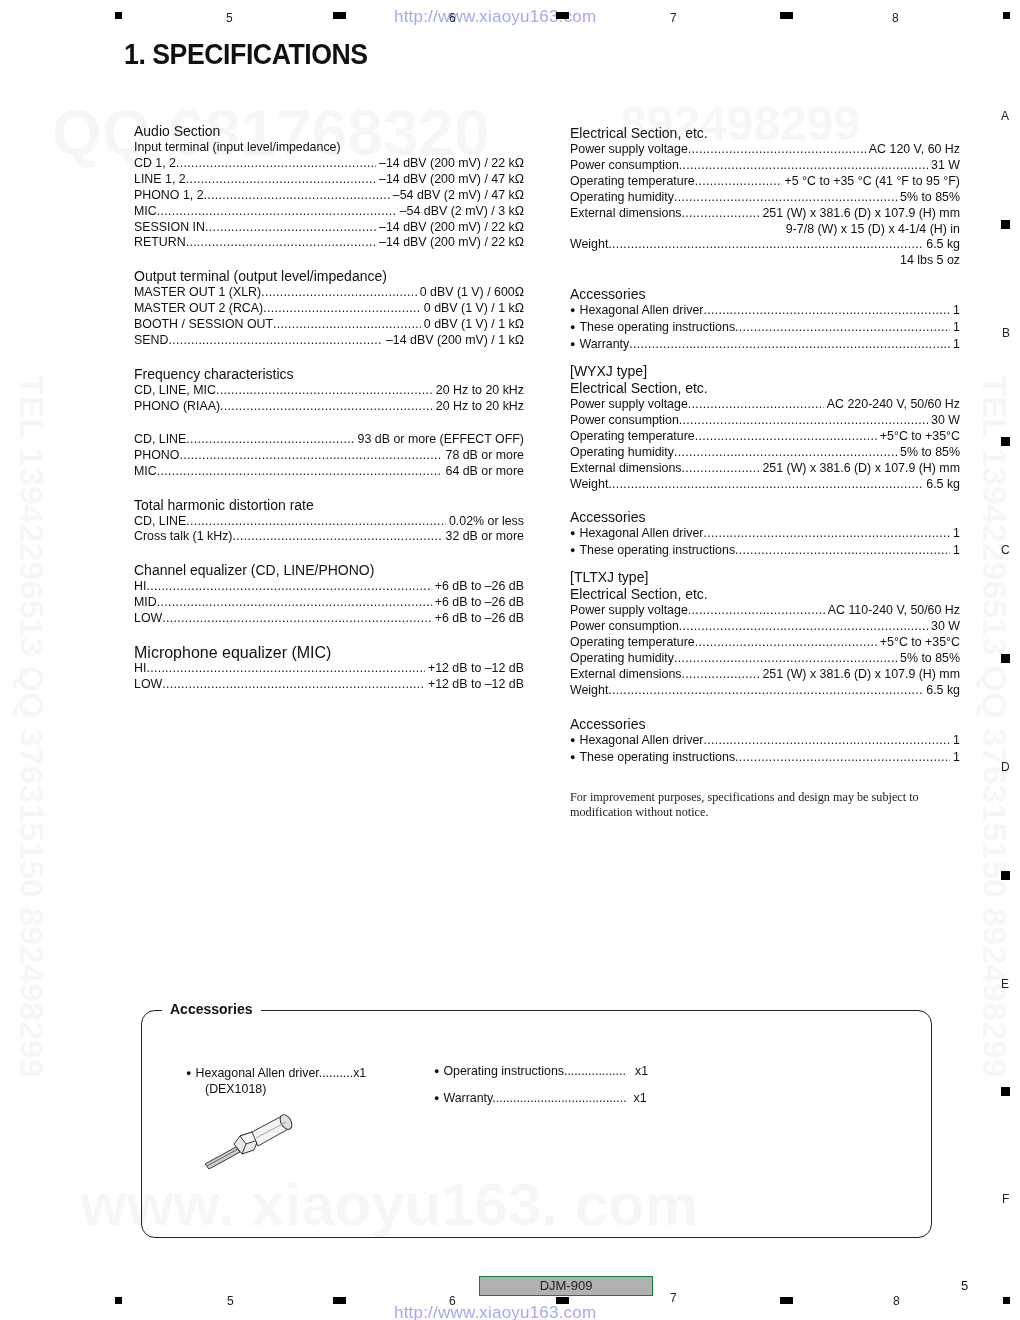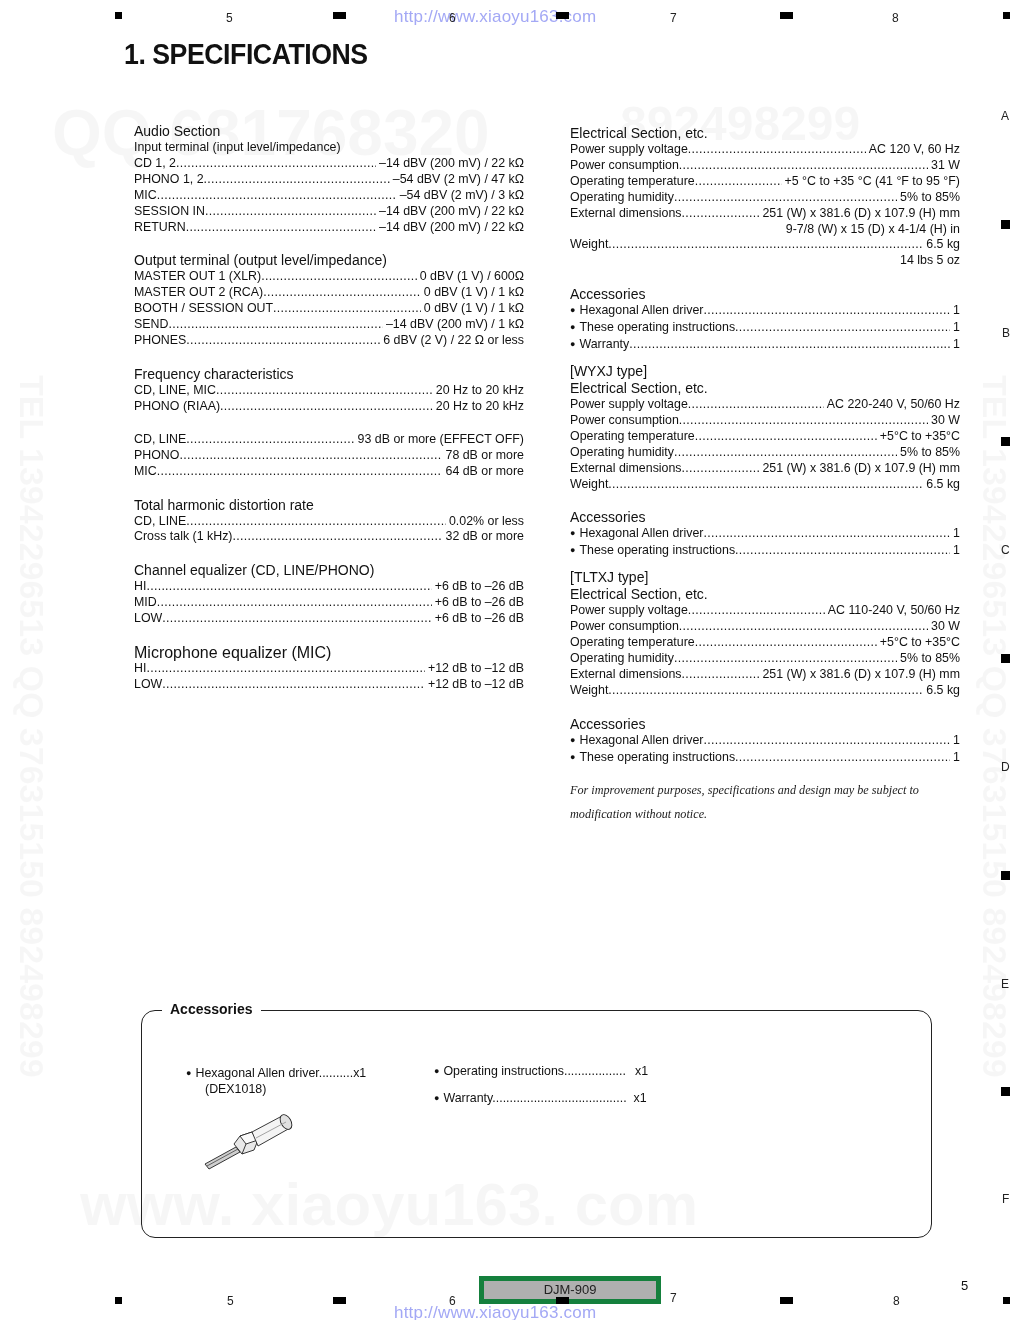--- a/index.html
+++ b/index.html
@@ -28,34 +28,34 @@
     .sub { }
     .row { display: flex; white-space: nowrap; }
     .row .lbl { flex: 0 0 auto; }
     .row .dots { flex: 1 1 auto; overflow: hidden; }
     .row .dots::before { content: "................................................................................................................................................................................"; letter-spacing: 0.3px; }
     .row .val { flex: 0 0 auto; padding-left: 3px; }
     .row.cont { justify-content: flex-end; }
     .bullet::before { content: "\25CF"; font-size: 9px; margin-right: 4px; position: relative; top: -1px; }
     .gap { height: 17px; }
     .gap-s { height: 9px; }
-    .note { font-family: "Liberation Serif", serif; font-style: italic; font-size: 12.2px; line-height: 24px; margin-top: 12px; color: #222; }
+    .note { font-family: "Liberation Serif", serif; font-size: 12.2px; line-height: 15px; margin-top: 24px; color: #222; }
     
     .box {
       position: absolute; left: 141px; top: 1010px; width: 789px; height: 226px;
       border: 1.3px solid #222; border-radius: 14px;
     }
     .box-title {
       position: absolute; left: 162px; top: 1001px; background: #fff; padding: 0 8px;
       font-weight: bold; font-size: 14px;
     }
     .acc { position: absolute; font-size: 12.4px; line-height: 16px; white-space: nowrap; }
     .footer-box {
       position: absolute; left: 479px; top: 1276px; width: 172px; height: 18px;
-      background: #b0b0b0; border: 5px solid #15803d; text-align: center;
+      background: #b0b0b0; border: 1px solid #15803d; text-align: center;
       font-size: 13px; line-height: 18px; color: #222;
     }
     .pagenum { position: absolute; left: 961px; top: 1278px; font-size: 13px; }
   </style>
 </head>
 <body>
 
 <div class="wm" style="left:52px; top:96px; font-size:64px;">QQ 681768320</div>
 <div class="wm" style="left:620px; top:96px; font-size:48px;">892498299</div>
 <div class="wm wm-v" style="left:12px; top:375px; font-size:34px;">TEL 13942296513  QQ 376315150  892498299</div>
@@ -90,20 +90,25 @@
 <div class="col" style="left:134px; top:123px;">
   <div class="sec">
     <div class="sec-h">Audio Section</div>
     <div class="sub">Input terminal (input level/impedance)</div>
     <div class="row">
         <span class="lbl">CD 1, 2</span>
         <span class="dots"></span>
         <span class="val">–14 dBV (200 mV) / 22 kΩ</span>
       </div>
     <div class="row">
+        <span class="lbl">LINE 1, 2</span>
+        <span class="dots"></span>
+        <span class="val">–14 dBV (200 mV) / 47 kΩ</span>
+      </div>
+    <div class="row">
         <span class="lbl">PHONO 1, 2</span>
         <span class="dots"></span>
         <span class="val">–54 dBV (2 mV) / 47 kΩ</span>
       </div>
     <div class="row">
         <span class="lbl">MIC</span>
         <span class="dots"></span>
         <span class="val">–54 dBV (2 mV) / 3 kΩ</span>
       </div>
     <div class="row">
@@ -132,25 +137,20 @@
       </div>
     <div class="row">
         <span class="lbl">BOOTH / SESSION OUT</span>
         <span class="dots"></span>
         <span class="val">0 dBV (1 V) / 1 kΩ</span>
       </div>
     <div class="row">
         <span class="lbl">SEND</span>
         <span class="dots"></span>
         <span class="val">–14 dBV (200 mV) / 1 kΩ</span>
-      </div>
-    <div class="row">
-        <span class="lbl">PHONES</span>
-        <span class="dots"></span>
-        <span class="val">6 dBV (2 V) / 22 Ω or less</span>
       </div>
   </div>
   <div class="gap"></div>
   <div class="sec">
     <div class="sec-h">Frequency characteristics</div>
     <div class="row">
         <span class="lbl">CD, LINE, MIC</span>
         <span class="dots"></span>
         <span class="val">20 Hz to 20 kHz</span>
       </div>

